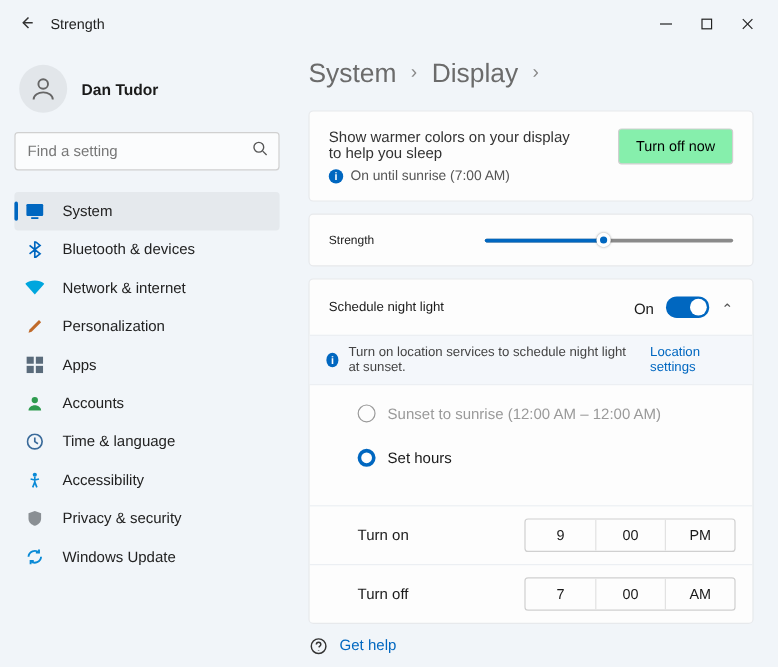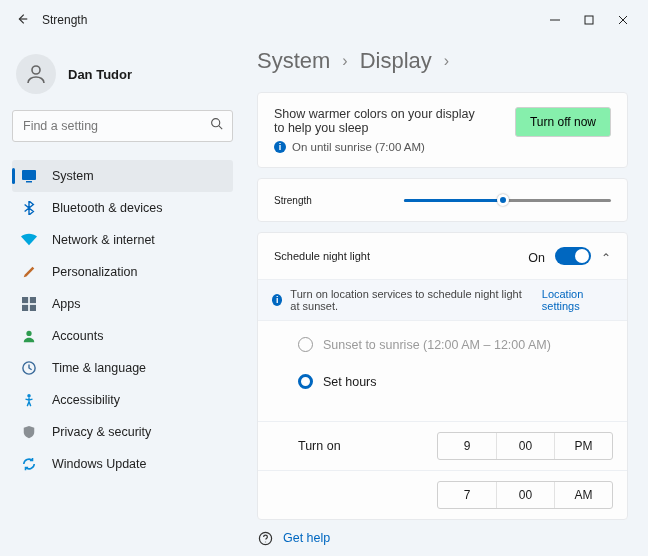--- a/index.html
+++ b/index.html
@@ -288,20 +288,21 @@
       </div>
       <div class="timerow">
         <div class="lbl">Turn on</div>
         <div class="timegroup">
           <span>9</span>
           <span>00</span>
           <span>PM</span>
         </div>
       </div>
       <div class="timerow">
+        <div class="lbl">Turn off</div>
         <div class="timegroup">
           <span>7</span>
           <span>00</span>
           <span>AM</span>
         </div>
       </div>
     </div>
 
     <div class="help">
       <span class="hicon">

